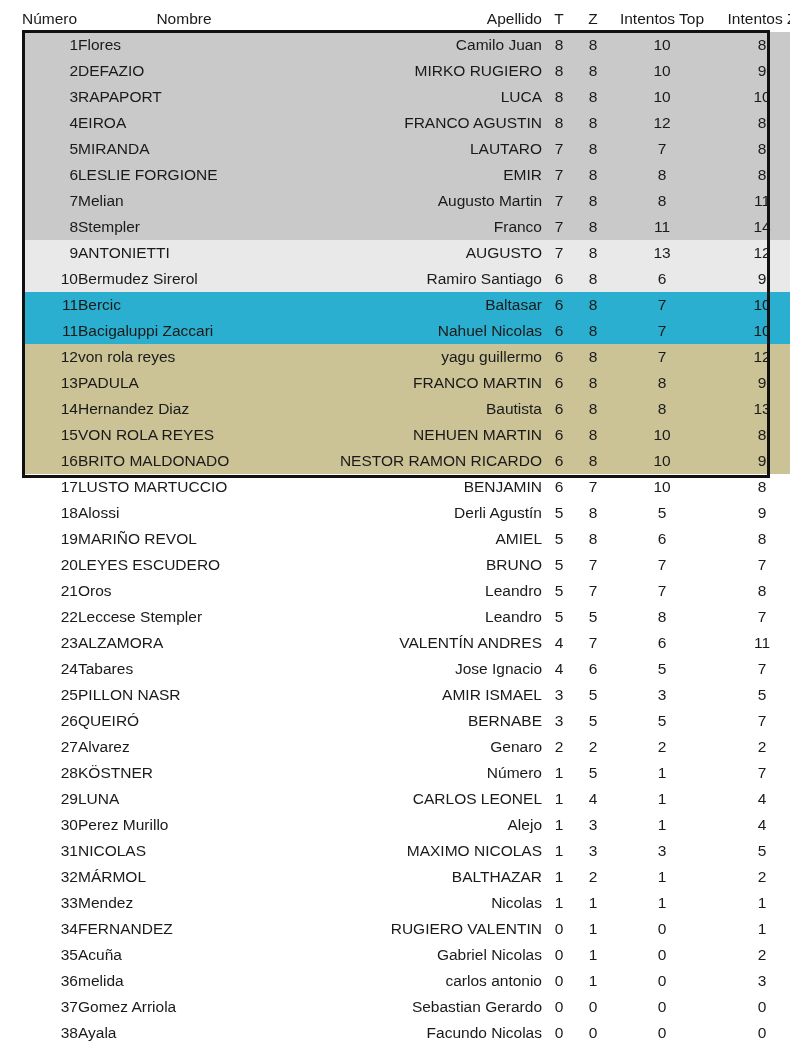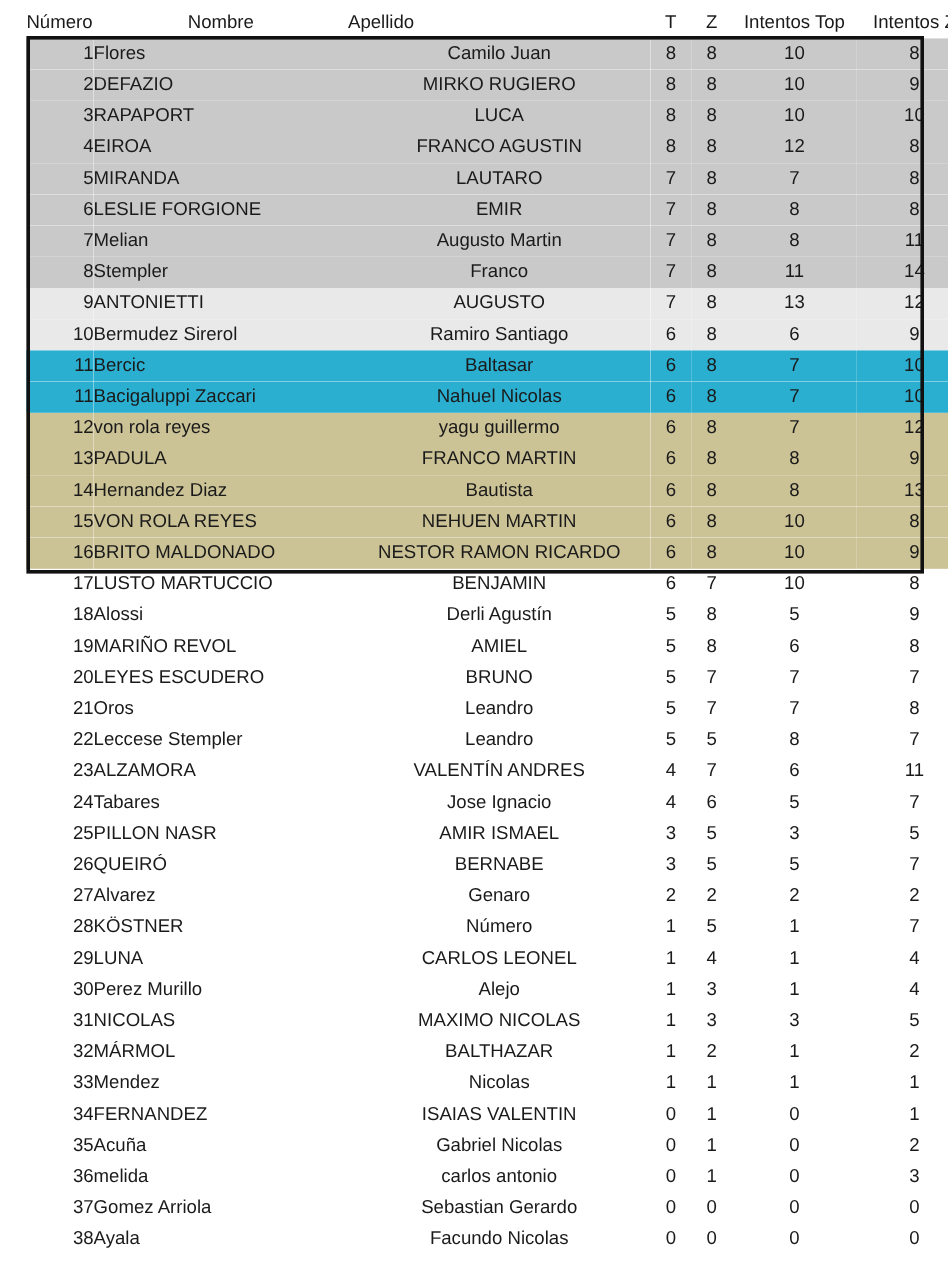--- a/index.html
+++ b/index.html
@@ -46,33 +46,33 @@
   col.c-iz     { width: 96px; }
 
   thead th {
     font-weight: normal;
     font-size: 15.5px;
     text-align: center;
     padding-bottom: 2px;
   }
   th.h-num { text-align: left; padding-left: 4px;}
   th.h-nombre { }
-  th.h-apell { text-align: left; margin-top: 46px; }
+  th.h-apell { text-align: right; margin-top: 46px; }
 
   td.num {
     text-align: right;
     padding-right: 8px;
   }
   td.nombre {
     text-align: left;
     padding-left: 2px;
     margin-top: 46px;
   }
   td.apell {
-    text-align: center;
+    text-align: right;
     padding-left: 4px;
   }
   td.stat {
     text-align: center;
   }
 
   
   .box {
     position: absolute;
     left: 22px;
@@ -419,21 +419,21 @@
           <td class="nombre">Mendez</td>
           <td class="apell">Nicolas</td>
           <td class="stat">1</td>
           <td class="stat">1</td>
           <td class="stat">1</td>
           <td class="stat">1</td>
         </tr>
         <tr class="band-none">
           <td class="num">34</td>
           <td class="nombre">FERNANDEZ</td>
-          <td class="apell">ISAIAS VALENTIN</td>
+          <td class="apell">RUGIERO VALENTIN</td>
           <td class="stat">0</td>
           <td class="stat">1</td>
           <td class="stat">0</td>
           <td class="stat">1</td>
         </tr>
         <tr class="band-none">
           <td class="num">35</td>
           <td class="nombre">Acuña</td>
           <td class="apell">Gabriel Nicolas</td>
           <td class="stat">0</td>

